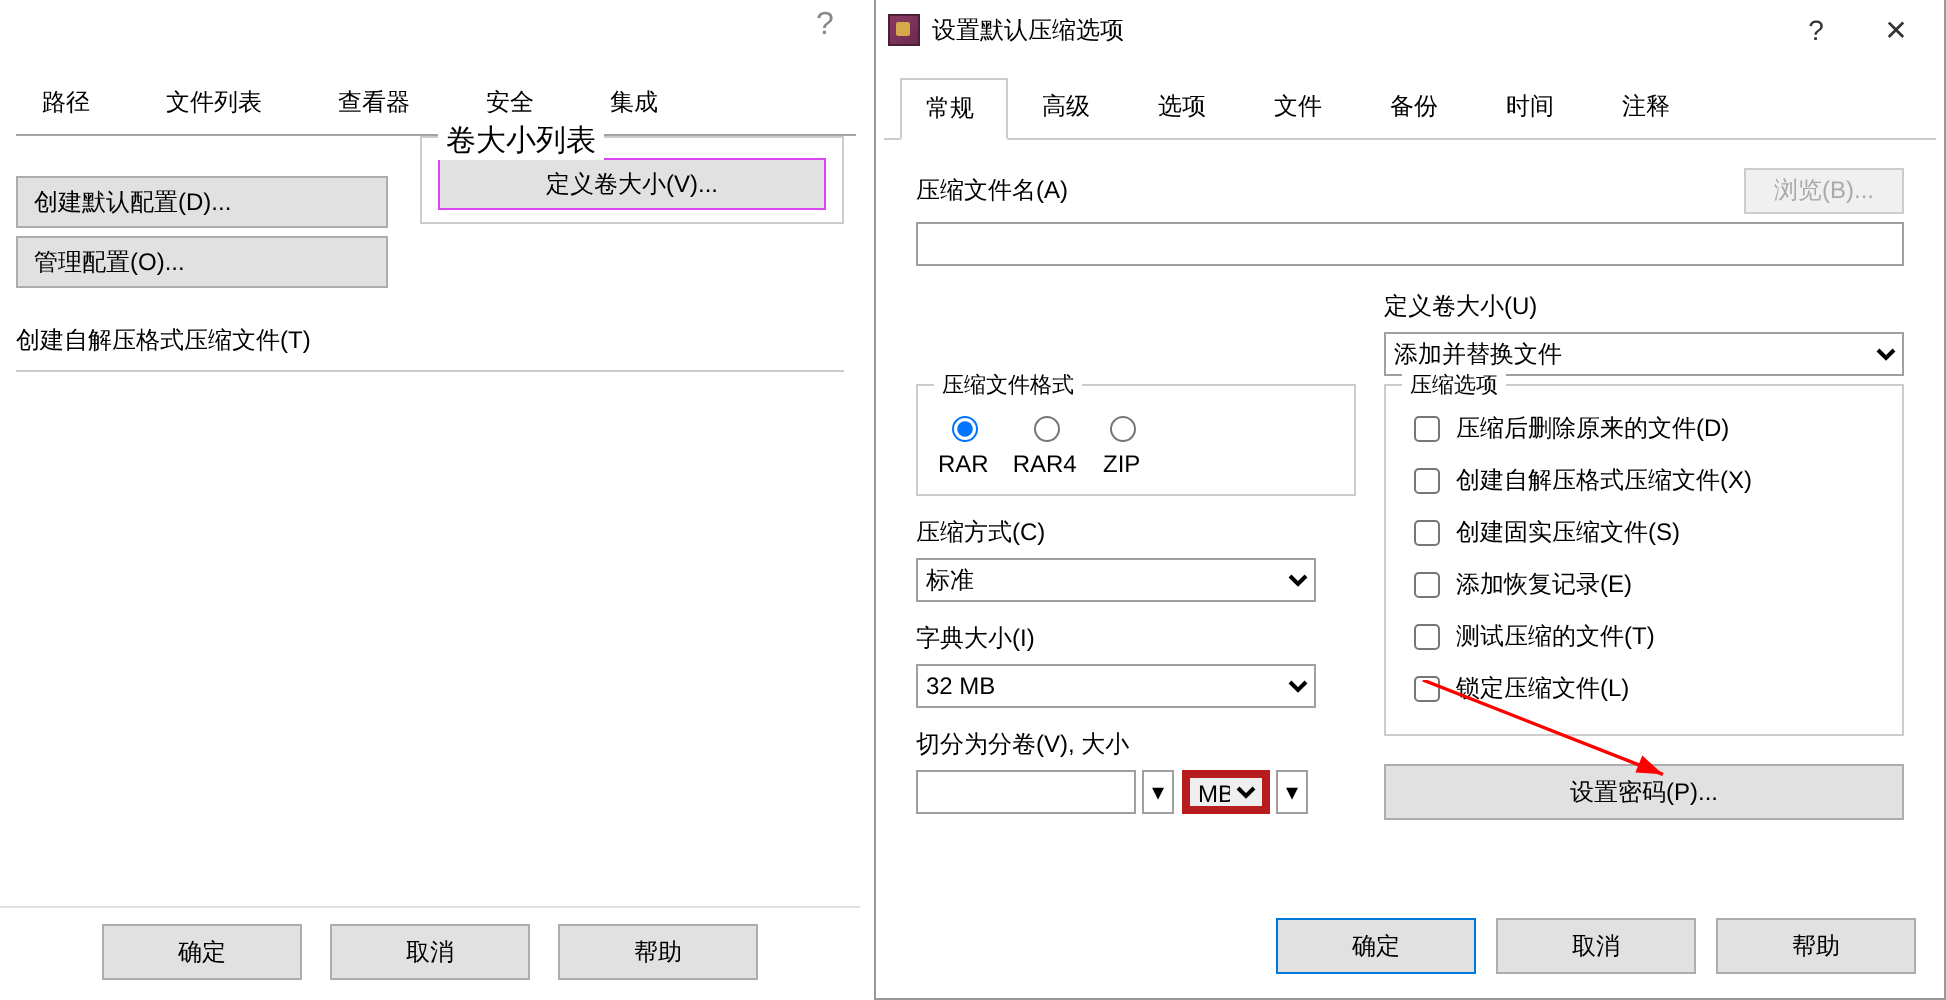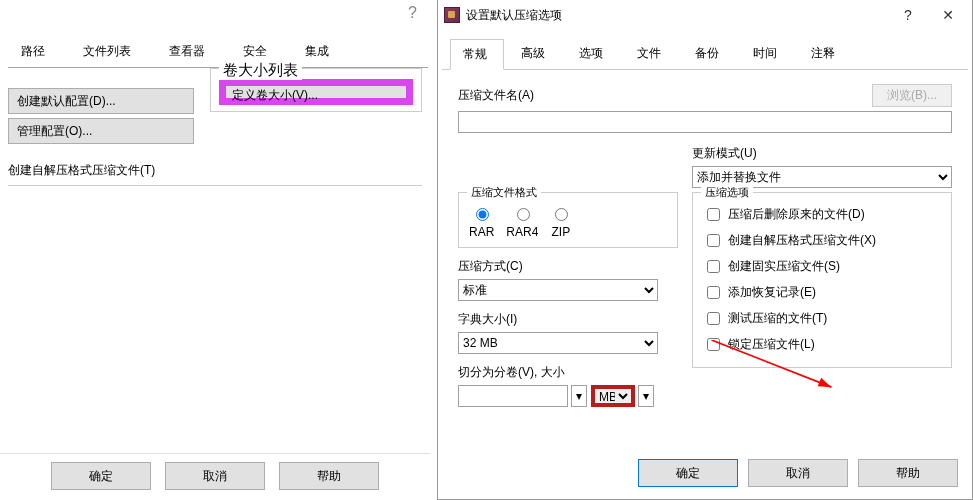--- a/index.html
+++ b/index.html
@@ -7,21 +7,21 @@
 
 
 .bg-win { position: absolute; left: 0; top: 0; width: 440px; height: 500px; background: #fff; }
 .bg-help { position: absolute; left: 408px; top: 4px; font-size: 16px; color: #888; }
 .bg-tabs { position: absolute; left: 8px; top: 36px; display: flex; border-bottom: 1px solid #a3a3a3; width: 420px; gap: 12px; }
 .bg-tab { padding: 6px 12px; background: #fff; cursor: default; border: 1px solid transparent; }
 .bg-body { position: absolute; left: 0; top: 60px; width: 430px; padding: 8px; }
 .grp { border: 1px solid #ccc; padding: 10px 8px 6px; position: relative; margin-bottom: 10px; }
 .grp-title { position: absolute; top: -8px; left: 8px; background: #fff; padding: 0 4px; font-size: 15px; }
 .btn-wide { width: 186px; height: 26px; text-align: left; padding: 0 8px; background: #e1e1e1; border: 1px solid #adadad; margin-bottom: 4px; }
-.btn-center { width: 100%; height: 26px; text-align: left; background: #e1e1e1; border: 7px solid #d946ef; }
+.btn-center { width: 100%; height: 26px; text-align: center; background: #e1e1e1; border: 1px solid #d946ef; }
 .bg-label { margin: 14px 0 6px; }
 .bg-hr { border: none; border-top: 1px solid #ccc; margin: 6px 0 0; }
 .bg-footer { position: absolute; bottom: 2px; left: 0; width: 430px; display: flex; gap: 14px; justify-content: center; padding: 8px 0; border-top: 1px solid #e0e0e0; }
 .bg-footer button { width: 100px; height: 28px; background: #e1e1e1; border: 1px solid #adadad; }
 
 
 .dlg { position: absolute; left: 437px; top: 0; width: 536px; height: 500px; background: #fff; border: 1px solid #999; border-top: none; }
 .titlebar { height: 30px; display: flex; align-items: center; padding: 0 4px 0 6px; background: #fff; }
 .titlebar .ico { width: 16px; height: 16px; background: linear-gradient(135deg,#8B3A62 0%,#6B2A4F 100%); border: 1px solid #4a1f37; margin-right: 6px; position: relative; }
 .titlebar .ico::after { content:""; position:absolute; left:3px; top:3px; width:7px; height:7px; background:#d4a84b; border-radius:1px; }
@@ -117,21 +117,21 @@
     <div class="row">
       <span style="flex:1">压缩文件名(A)</span>
       <button class="btn-small">浏览(B)...</button>
     </div>
     <div class="row">
       <input class="full-input" style="font-family: inherit;">
     </div>
 
     <div style="text-align:right; margin-top:12px;">
       <div style="display:inline-block; text-align:left; width:260px;">
-        <span class="lbl">更新模式(U)</span>
+        <span class="lbl">定义卷大小(U)</span>
         <select class="sel" style="width:260px;">
           <option>添加并替换文件</option>
         </select>
       </div>
     </div>
 
     <div class="col2">
       <div class="left-col">
         <div class="fg">
           <div class="fg-title">压缩文件格式</div>
@@ -190,20 +190,21 @@
           <div class="chk">
               <input type="checkbox" style="">
               <span>测试压缩的文件(T)</span>
             </div>
           <div class="chk">
               <input type="checkbox" style="">
               <span>锁定压缩文件(L)</span>
             </div>
         </div>
         <div style="height:4px;"></div>
+        <button class="pwd-btn">设置密码(P)...</button>
       </div>
     </div>
   </div>
 
   <div class="dlg-footer">
     <button class="primary">确定</button>
     <button>取消</button>
     <button>帮助</button>
   </div>
 </div>

